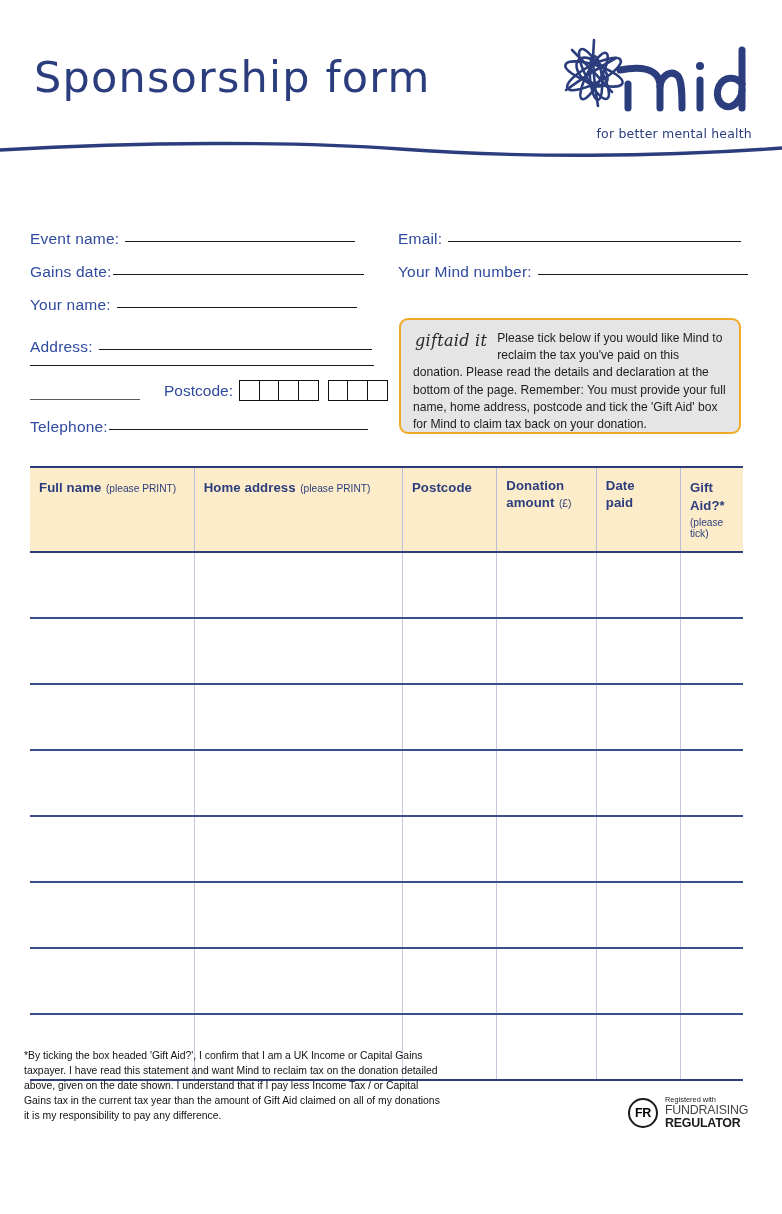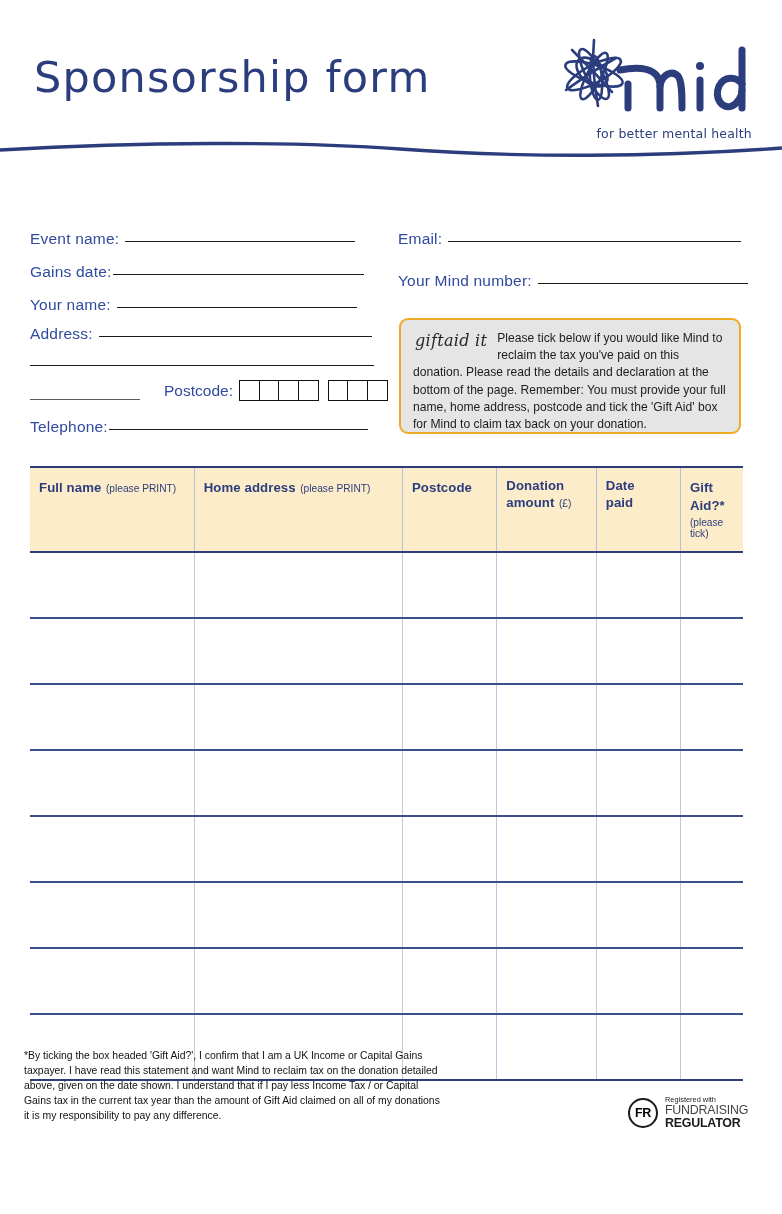--- a/index.html
+++ b/index.html
@@ -77,26 +77,26 @@
     height: 0;
     margin-left: 6px;
     position: relative;
     top: -2px;
   }
 
   
   #row-event-name { left: 30px; top: 8px; }
   #row-event-date { left: 30px; top: 41px; }
   #row-your-name  { left: 30px; top: 74px; }
-  #row-address    { left: 30px; top: 103px; }
+  #row-address    { left: 30px; top: 116px; }
   #row-telephone  { left: 30px; top: 196px; }
 
   
   #row-email      { left: 398px; top: 8px; }
-  #row-mindnumber { left: 398px; top: 50px; }
+  #row-mindnumber { left: 398px; top: 41px; }
 
   .addr-line2 {
     position: absolute;
     left: 30px; top: 143px;
     width: 344px;
     border-bottom: 1.6px solid #1a1a1a;
   }
   .postcode-wrap {
     position: absolute;
     left: 30px; top: 158px;

